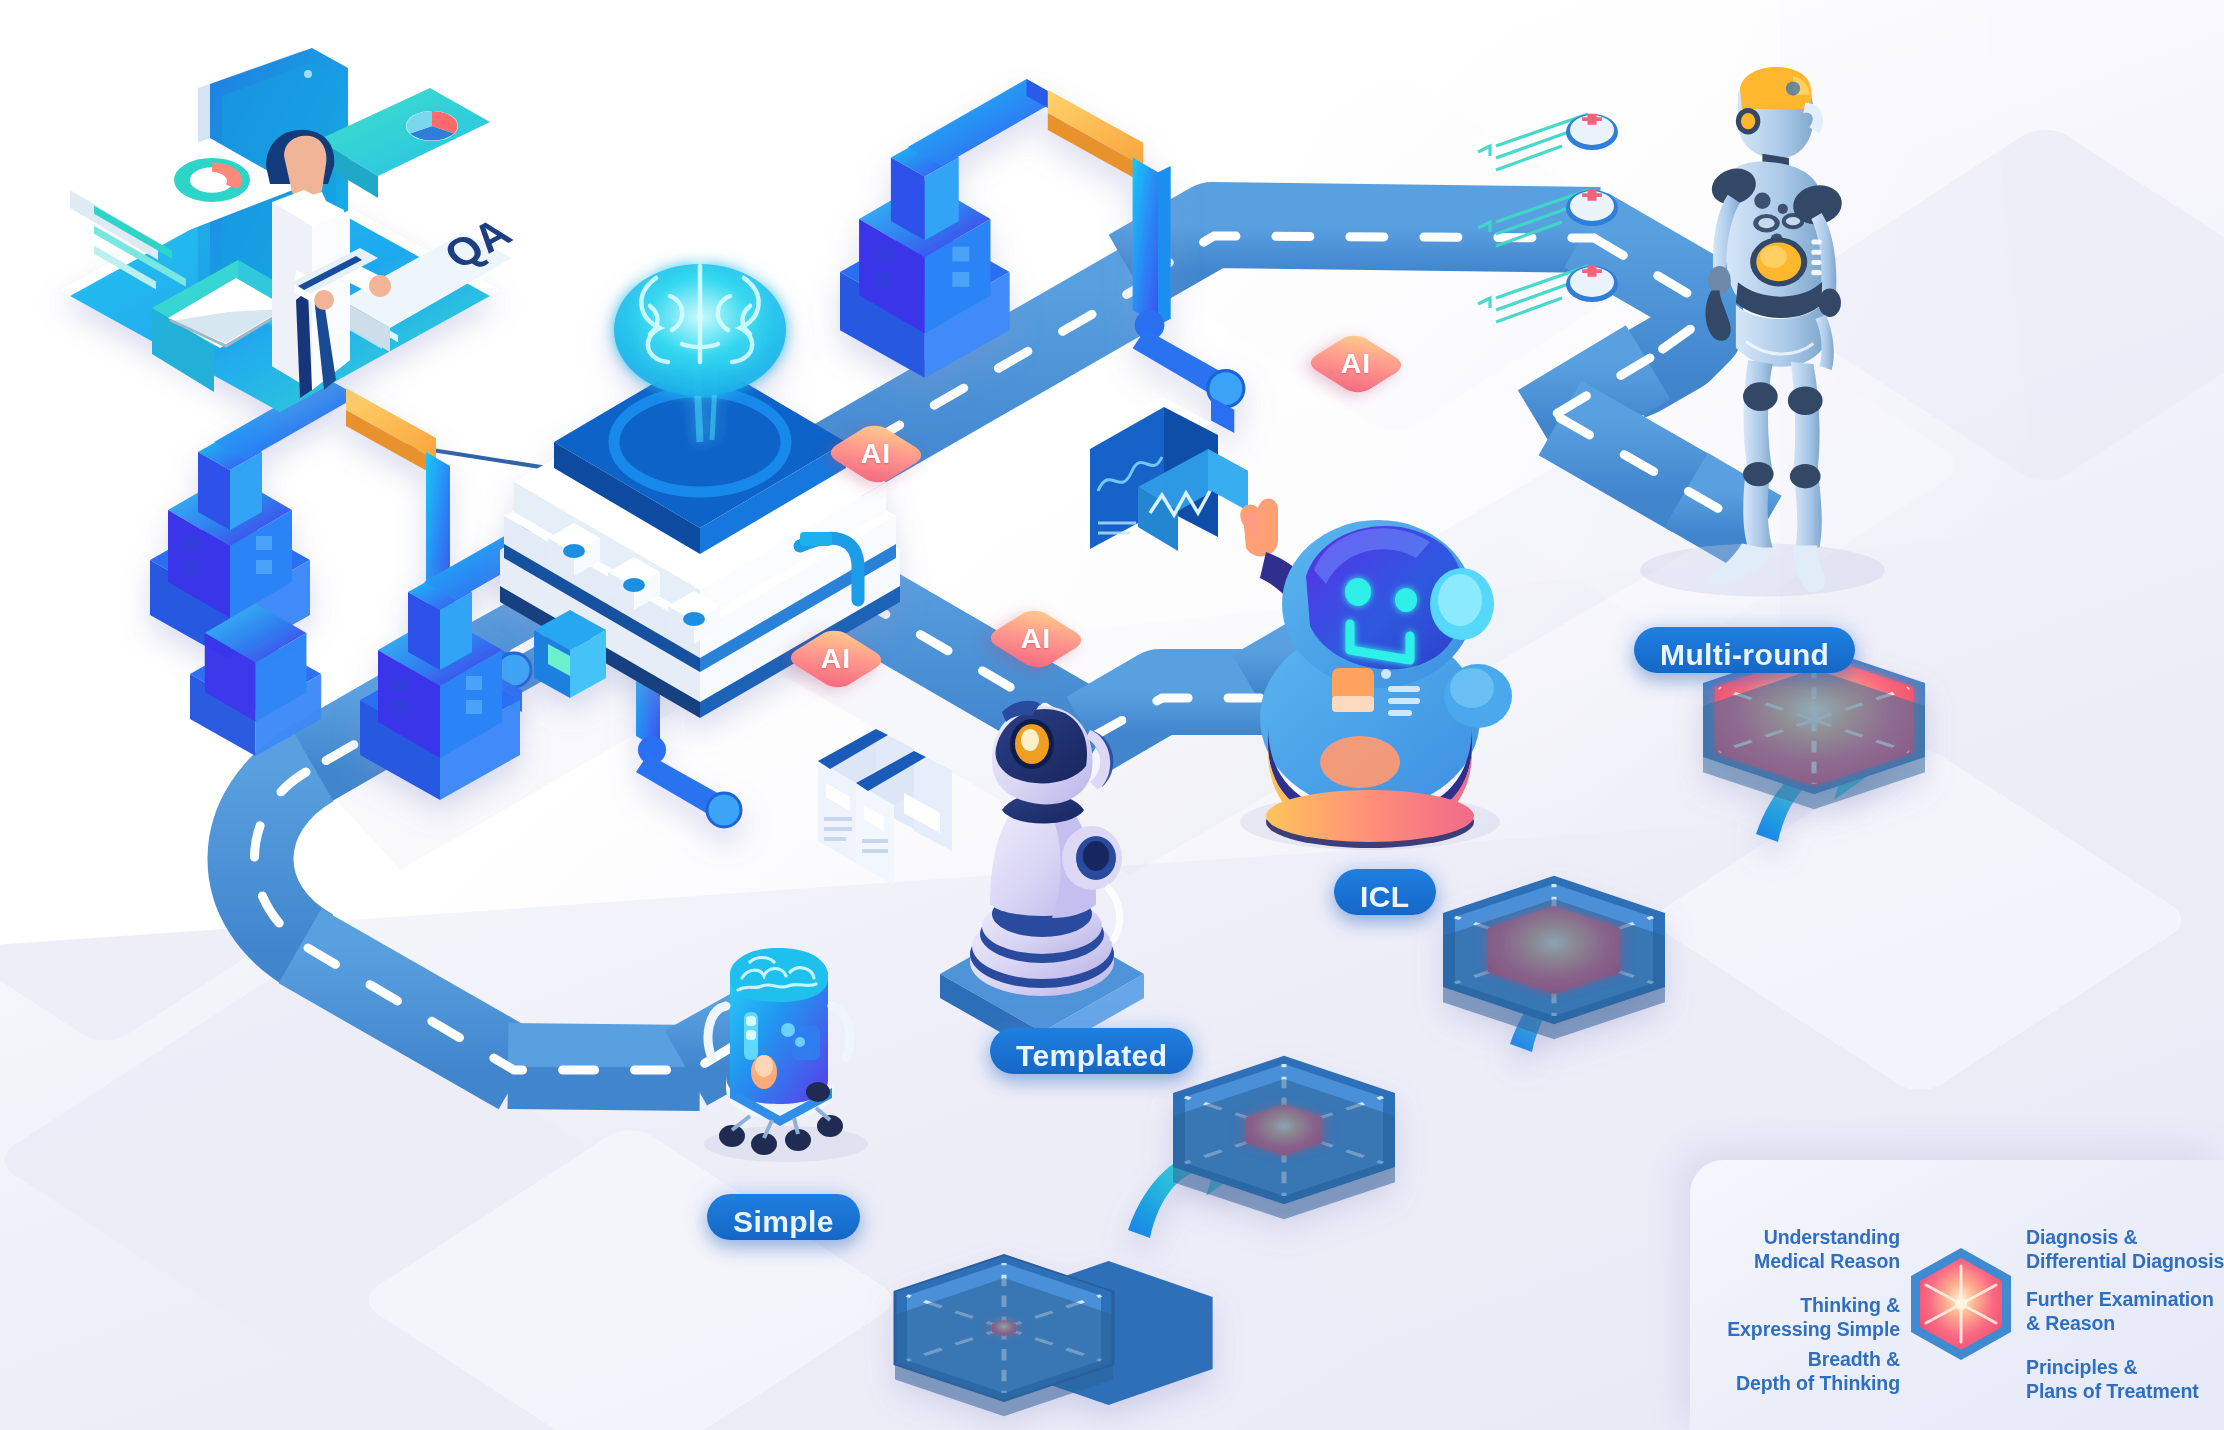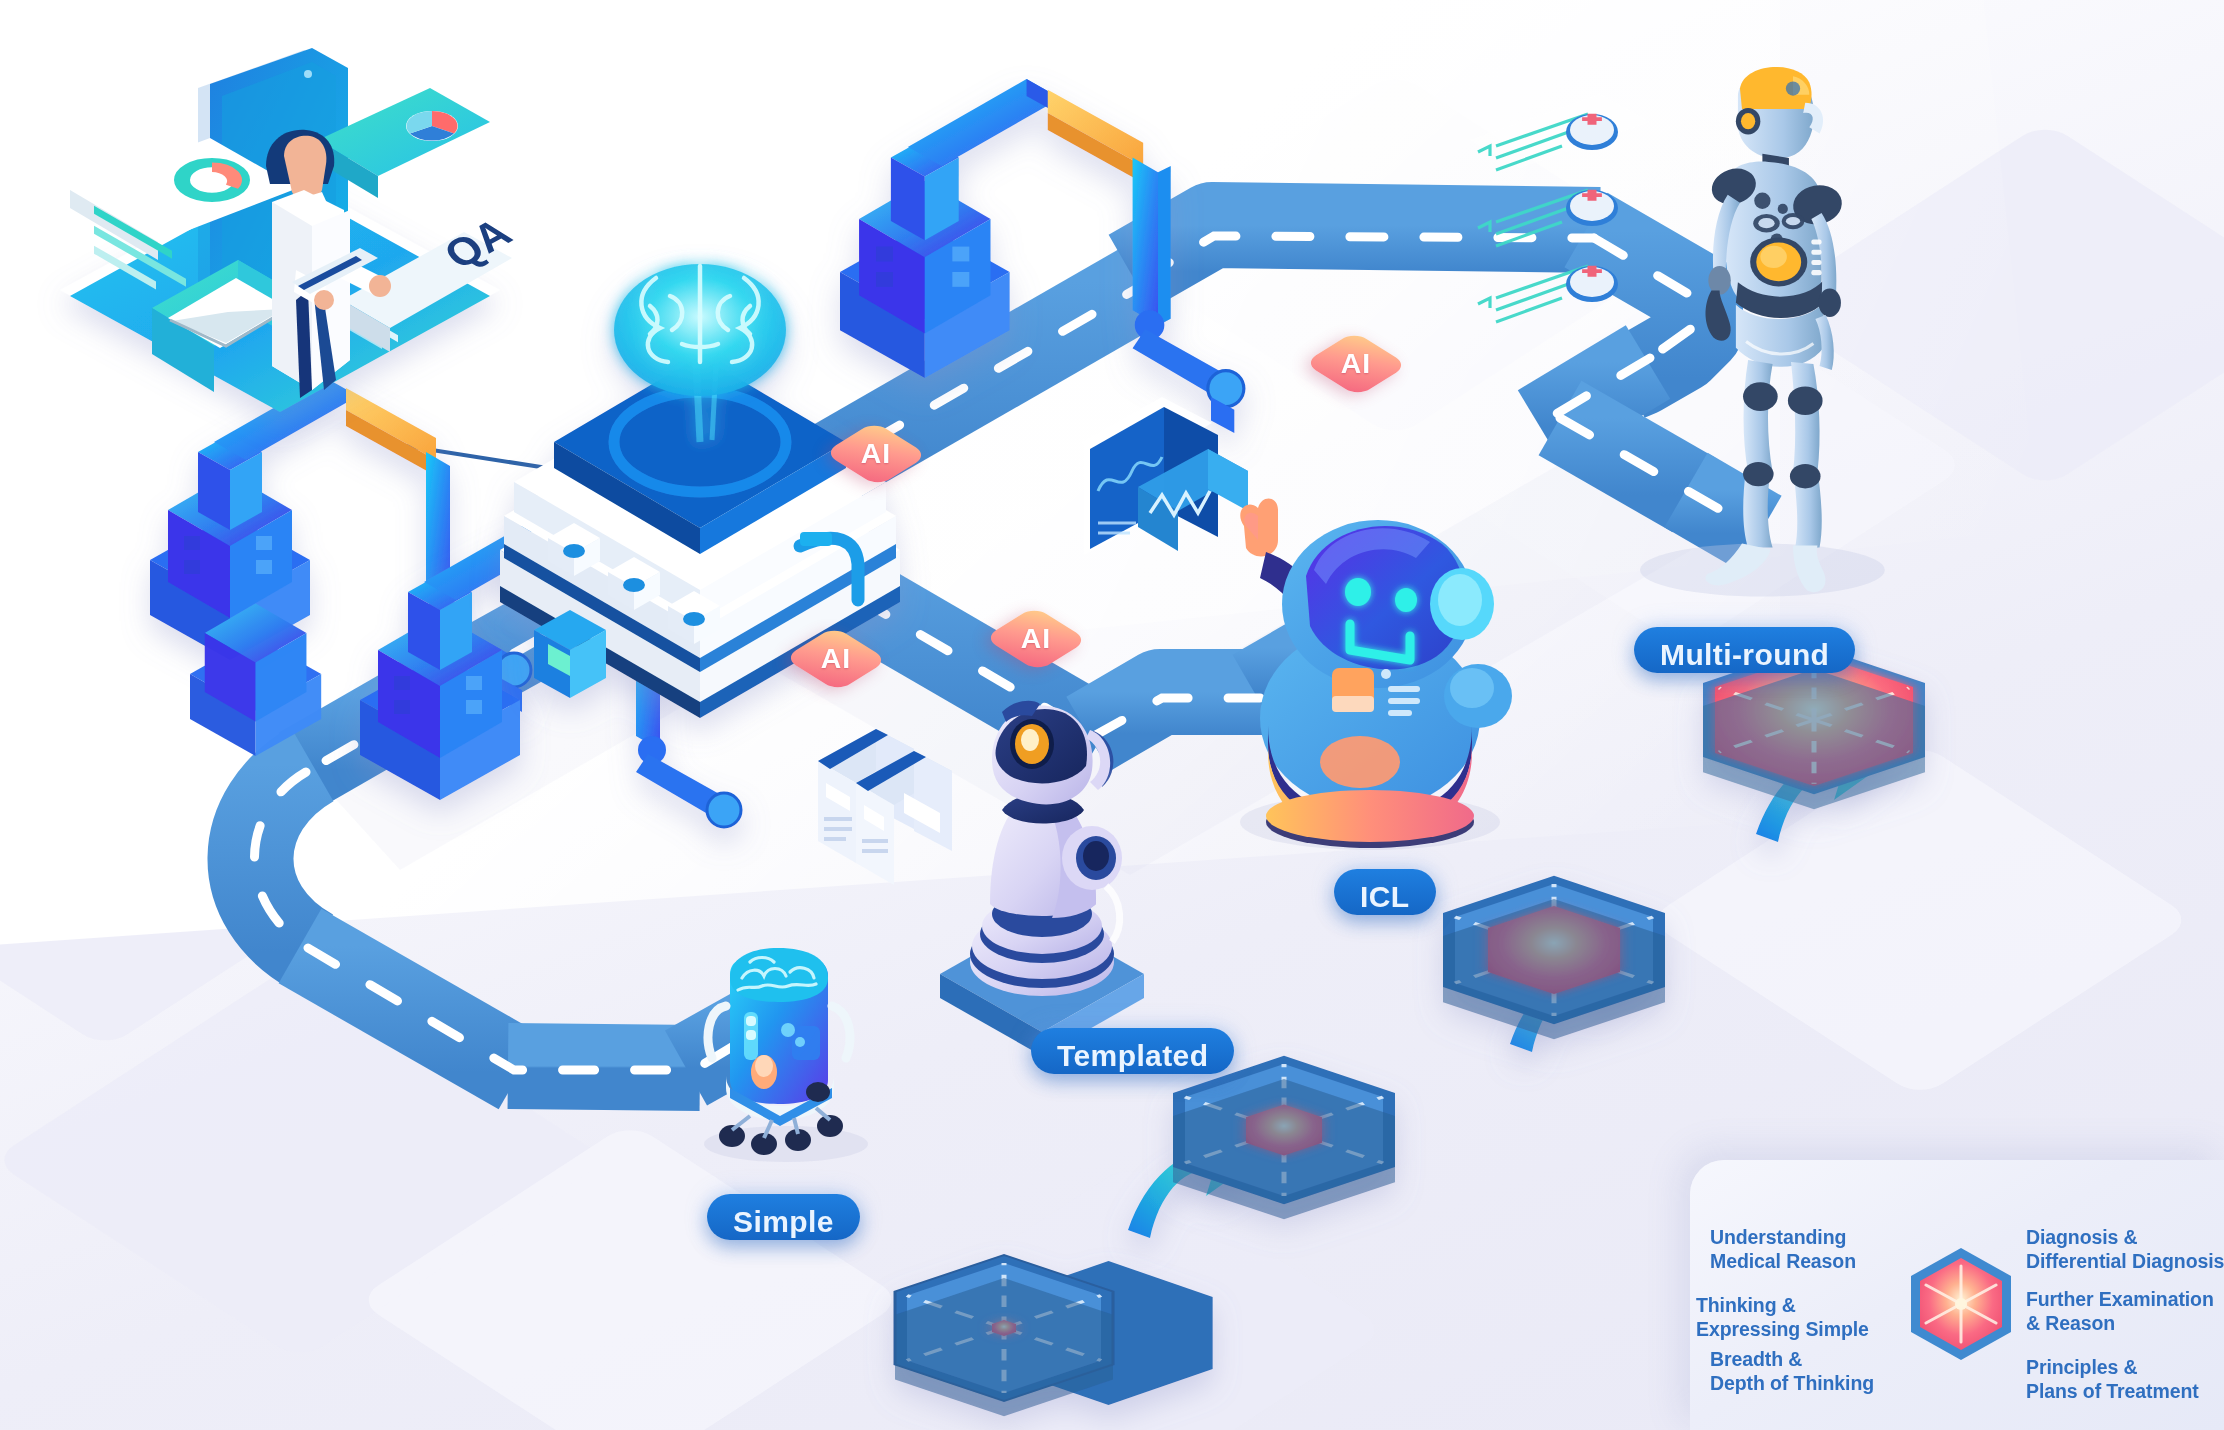--- a/index.html
+++ b/index.html
@@ -67,21 +67,21 @@
     border-radius:34px 0 0 0;
     box-shadow:-10px -10px 34px rgba(120,130,190,.16);
     overflow:hidden;
   }
   .legend-inner{ position:absolute; inset:0; }
   .legend .lg-label{
     position:absolute; color:#2f6fc0; font-size:19.5px; font-weight:bold;
     line-height:1.22; letter-spacing:-.1px;
   }
   .legend .lg-label.r{ text-align:left; }
-  .legend .lg-label.l{ }
+  .legend .lg-label.l{ text-align:right; }
   .legend .lg-hex{ position:absolute; left:216px; top:86px; }
 </style>
 </head>
 <body>
 
 <div id="stage">
 
   <div class="bg-base"></div>
 
   <div class="iso-tile pale" style="left:-60px;  top:700px;  width:330px; height:330px;"></div>
@@ -883,21 +883,21 @@
     <span>AI</span>
   </div>
   <div class="ai-badge" style="left:805px; top:630px;">
     <span>AI</span>
   </div>
   <div class="ai-badge" style="left:1005px; top:610px;">
     <span>AI</span>
   </div>
 
   <div class="pill" style="left:707px; top:1172px;margin-top:22px;">Simple</div>
-  <div class="pill" style="left:1031px; top:1028px;">Templated</div>
+  <div class="pill" style="left:990px; top:1028px;">Templated</div>
   <div class="pill" style="left:1334px; top:869px;">ICL</div>
   <div class="pill" style="left:1634px; top:627px;">Multi-round</div>
 
   <div class="legend">
     <div class="legend-inner">
 
       <div class="lg-hex">
         <svg width="110" height="116" viewBox="0 0 110 116">
           <defs>
             <radialGradient id="lgCore" cx="50%" cy="45%" r="60%">

